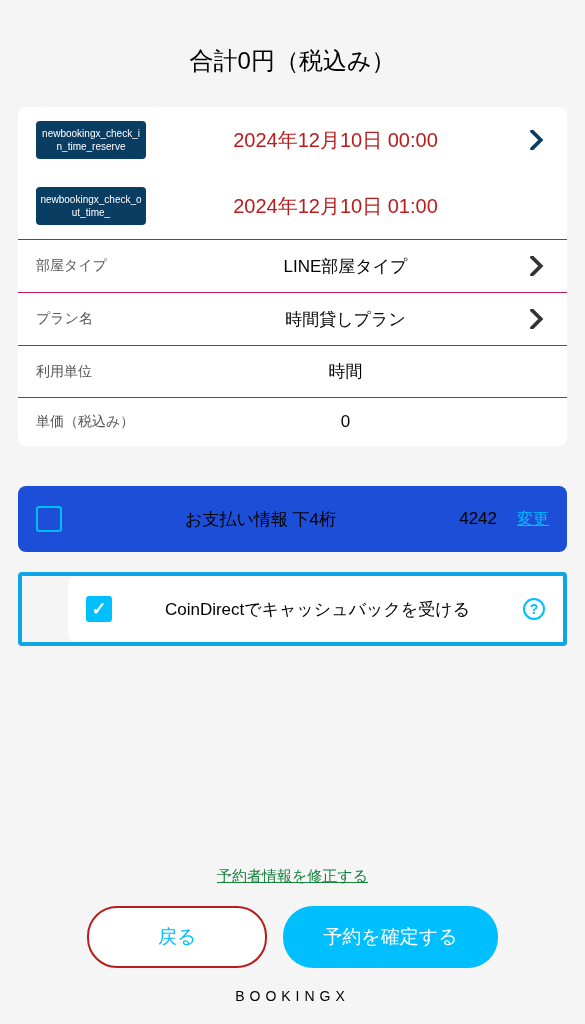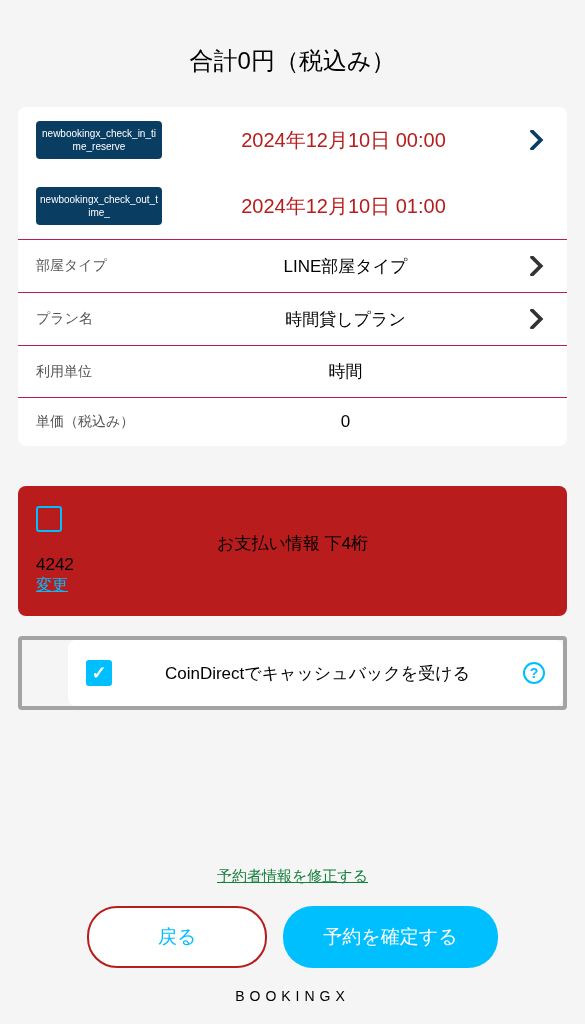--- a/index.html
+++ b/index.html
@@ -41,21 +41,21 @@
       position: relative;
     }
     .detail-row.with-border {
       border-bottom: 1px solid #be185d;
     }
     .badge {
       background: #0a3d62;
       color: #fff;
       font-size: 10px;
       padding: 6px 4px;
-      width: 126px;
+      width: 110px;
       text-align: center;
       border-radius: 4px;
       line-height: 1.3;
       word-break: break-all;
     }
     .detail-value {
       flex: 1;
       text-align: center;
       font-size: 20px;
       color: #b91c1c;
@@ -82,28 +82,28 @@
     }
     .chevron svg {
       width: 14px;
       height: 20px;
     }
     .spacer-right {
       width: 24px;
     }
     .payment-row {
       display: flex;
+      align-items: center;
       padding: 20px 18px;
-      background: #b91c1c;
+      background: #1d4ed8;
       border-radius: 8px;
       margin-top: 40px;
-      flex-direction: column;
     }
     .cashback-wrapper {
-      border: 4px solid #a3a3a3;
+      border: 4px solid #0ea5e9;
       border-radius: 4px;
       margin-top: 20px;
       padding-left: 46px;
     }
     .cashback-row {
       display: flex;
       align-items: center;
       padding: 20px 18px;
       background: #fff;
       border-radius: 8px;

